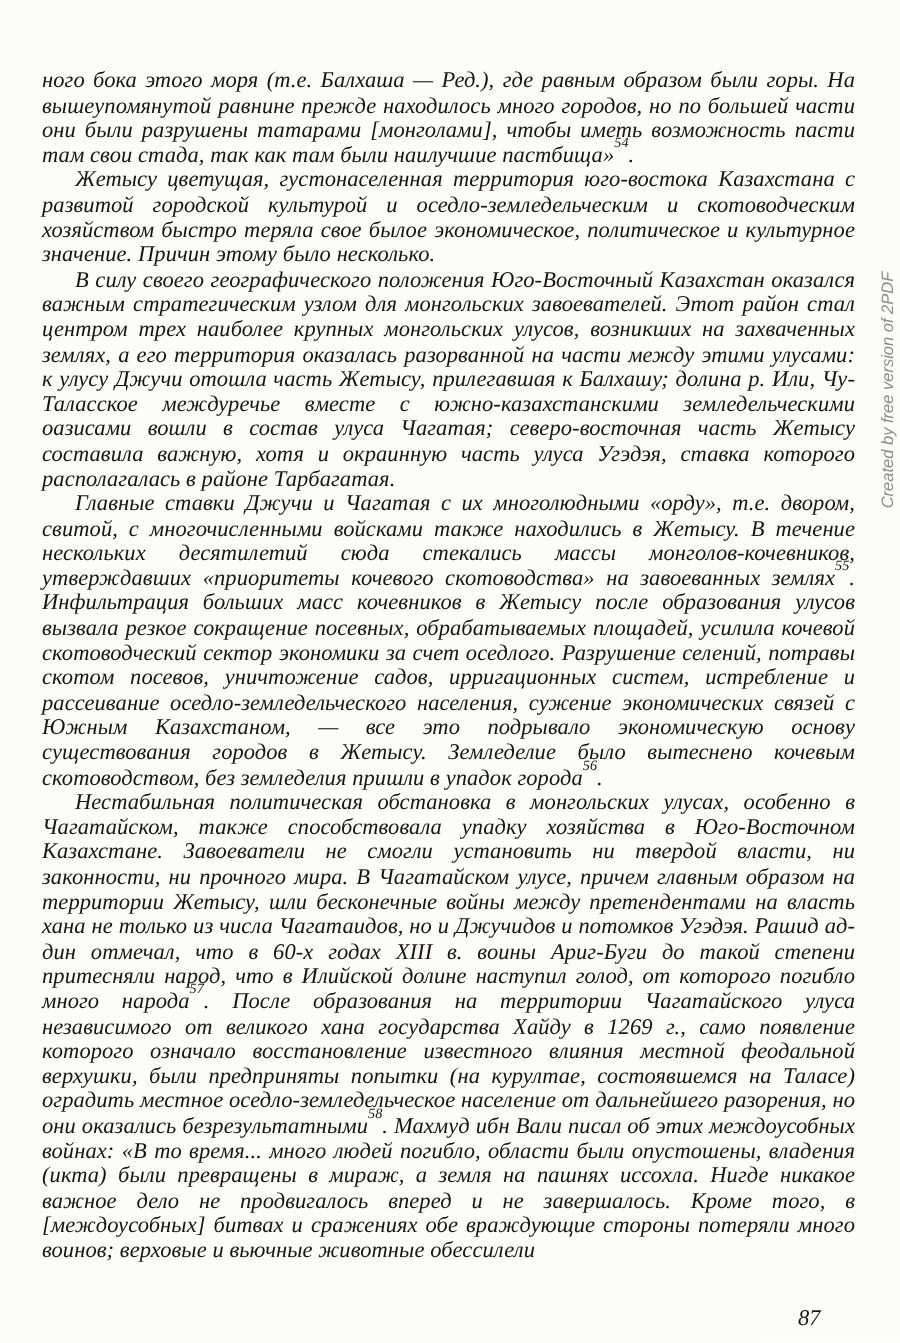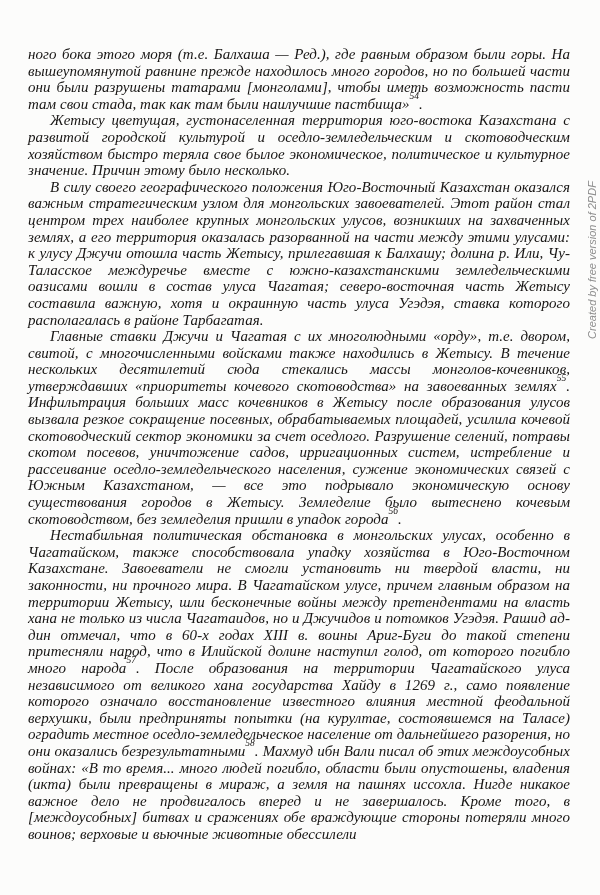--- a/index.html
+++ b/index.html
@@ -70,13 +70,14 @@
 
 <div class="page" style="background: rgb(252, 252, 251); font-style: italic;">
   <div class="text-block" style="color: rgb(23, 21, 20);">
       <p>ного бока этого моря (т.е. Балхаша — Ред.), где равным образом были горы. На вышеупомянутой равнине прежде находилось много городов, но по большей части они были разрушены татарами [монголами], чтобы иметь возможность пасти там свои стада, так как там были наилучшие пастбища»<sup class="fn">54</sup>.</p>
       <p class="indent">Жетысу цветущая, густонаселенная территория юго-востока Казахстана с развитой городской культурой и оседло-земледельческим и скотоводческим хозяйством быстро теряла свое былое экономическое, политическое и культурное значение. Причин этому было несколько.</p>
       <p class="indent">В силу своего географического положения Юго-Восточный Казахстан оказался важным стратегическим узлом для монгольских завоевателей. Этот район стал центром трех наиболее крупных монгольских улусов, возникших на захваченных землях, а его территория оказалась разорванной на части между этими улусами: к улусу Джучи отошла часть Жетысу, прилегавшая к Балхашу; долина р. Или, Чу-Таласское междуречье вместе с южно-казахстанскими земледельческими оазисами вошли в состав улуса Чагатая; северо-восточная часть Жетысу составила важную, хотя и окраинную часть улуса Угэдэя, ставка которого располагалась в районе Тарбагатая.</p>
       <p class="indent">Главные ставки Джучи и Чагатая с их многолюдными «орду», т.е. двором, свитой, с многочисленными войсками также находились в Жетысу. В течение нескольких десятилетий сюда стекались массы монголов-кочевников, утверждавших «приоритеты кочевого скотоводства» на завоеванных землях<sup class="fn">55</sup>. Инфильтрация больших масс кочевников в Жетысу после образования улусов вызвала резкое сокращение посевных, обрабатываемых площадей, усилила кочевой скотоводческий сектор экономики за счет оседлого. Разрушение селений, потравы скотом посевов, уничтожение садов, ирригационных систем, истребление и рассеивание оседло-земледельческого населения, сужение экономических связей с Южным Казахстаном, — все это подрывало экономическую основу существования городов в Жетысу. Земледелие было вытеснено кочевым скотоводством, без земледелия пришли в упадок города<sup class="fn">56</sup>.</p>
       <p class="indent">Нестабильная политическая обстановка в монгольских улусах, особенно в Чагатайском, также способствовала упадку хозяйства в Юго-Восточном Казахстане. Завоеватели не смогли установить ни твердой власти, ни законности, ни прочного мира. В Чагатайском улусе, причем главным образом на территории Жетысу, шли бесконечные войны между претендентами на власть хана не только из числа Чагатаидов, но и Джучидов и потомков Угэдэя. Рашид ад-дин отмечал, что в 60-х годах XIII в. воины Ариг-Буги до такой степени притесняли народ, что в Илийской долине наступил голод, от которого погибло много народа<sup class="fn">57</sup>. После образования на территории Чагатайского улуса независимого от великого хана государства Хайду в 1269 г., само появление которого означало восстановление известного влияния местной феодальной верхушки, были предприняты попытки (на курултае, состоявшемся на Таласе) оградить местное оседло-земледельческое население от дальнейшего разорения, но они оказались безрезультатными<sup class="fn">58</sup>. Махмуд ибн Вали писал об этих междоусобных войнах: «В то время... много людей погибло, области были опустошены, владения (икта) были превращены в мираж, а земля на пашнях иссохла. Нигде никакое важное дело не продвигалось вперед и не завершалось. Кроме того, в [междоусобных] битвах и сражениях обе враждующие стороны потеряли много воинов; верховые и вьючные животные обессилели</p>
     </div>
   <div class="watermark" style="color: rgb(141, 141, 141);">Created by free version of 2PDF</div>
+  <div class="page-number">87</div>
 </div>
 
 </body></html>

